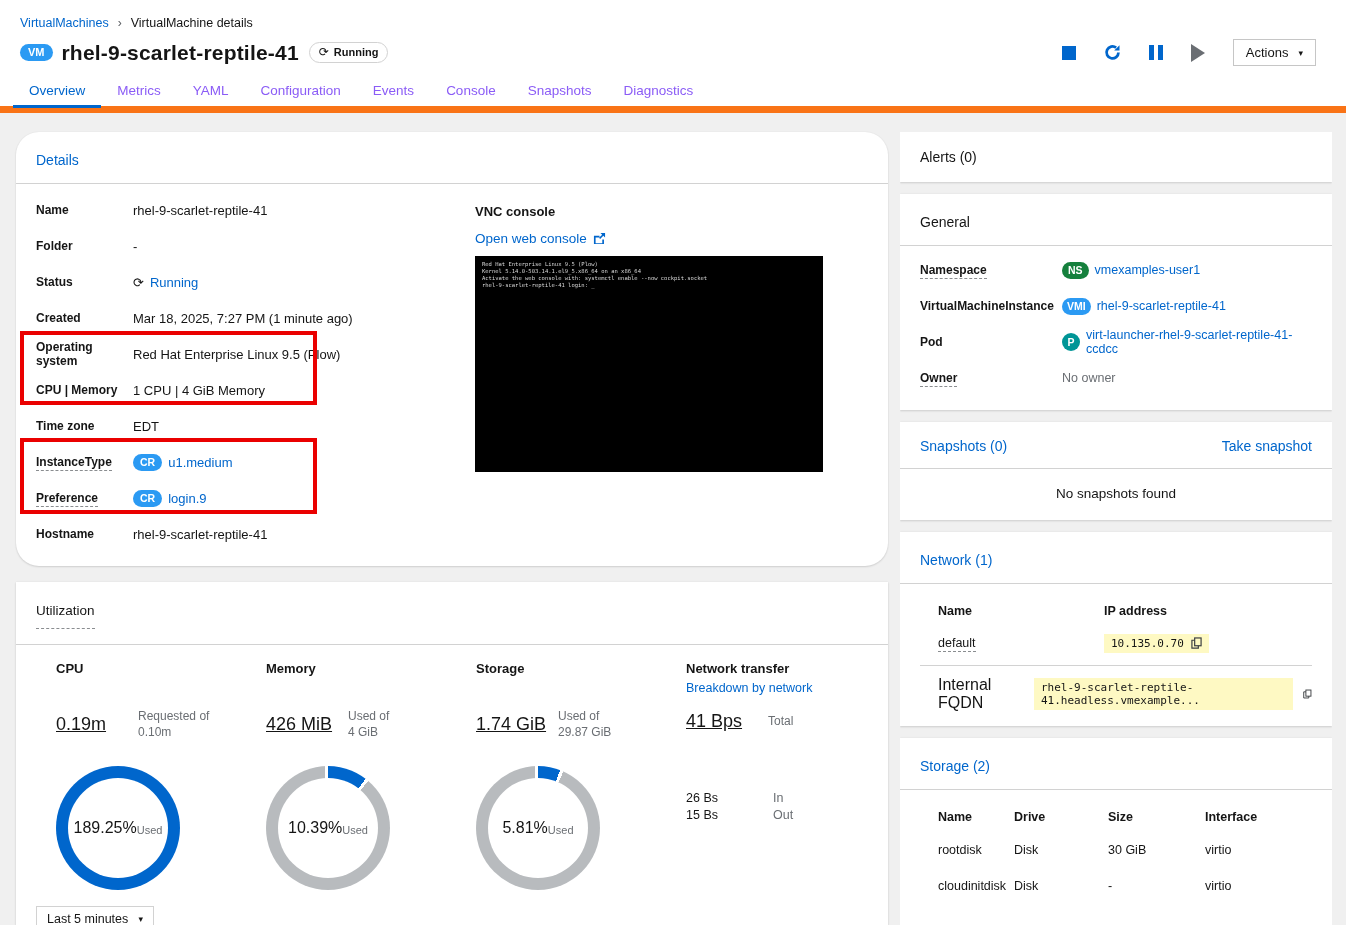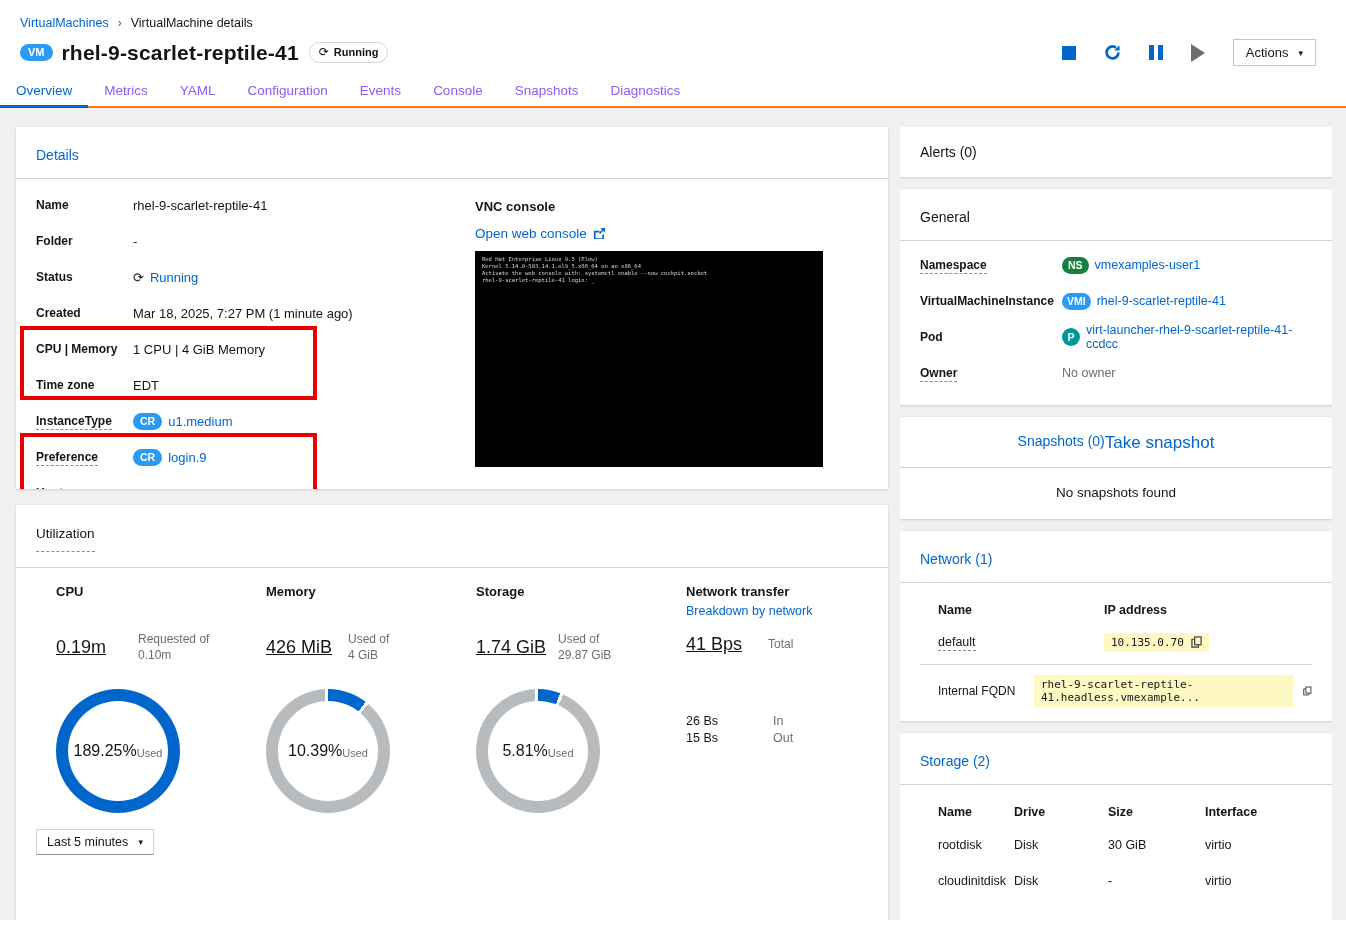--- a/index.html
+++ b/index.html
@@ -31,37 +31,37 @@
   .pause-bars { display: flex; gap: 4px; }
   .pause-bars i { width: 5px; height: 15px; background: #0066cc; display: block; }
   .play-tri { width: 0; height: 0; border-left: 14px solid #6a6e73; border-top: 9px solid transparent; border-bottom: 9px solid transparent; }
   .actions-btn {
     border: 1px solid #c6c6c6; background: #fff; font-family: inherit; font-size: 13px; color: #151515;
     padding: 5px 12px; display: flex; align-items: center; gap: 10px; cursor: pointer;
   }
   .caret { font-size: 9px; color: #151515; }
 
   
-  .tabs { display: flex; padding-left: 0; border-bottom: 2px solid #f97316; background: #fff; }
+  .tabs { display: flex; padding-left: 13px; border-bottom: 7px solid #f97316; background: #fff; }
   .tab { padding: 9px 16px 7px; font-size: 13.5px; color: #8b5cf6; cursor: pointer; }
   .tab.active { color: #0066cc; border-bottom: 3px solid #0066cc; margin-bottom: -2px; }
 
   
   .content {
     background: #f0f0f0; height: 812px; padding: 19px 14px 0 16px;
     display: flex; gap: 12px; overflow: hidden;
   }
   .col-left { width: 872px; flex: none; display: flex; flex-direction: column; gap: 16px; }
   .col-right { flex: 1; display: flex; flex-direction: column; gap: 12px; overflow: hidden; }
   .card { background: #fff; box-shadow: 0 1px 2px rgba(3,3,3,.13), 0 0 2px rgba(3,3,3,.06); }
   .card-header { padding: 20px 20px 15px; font-size: 14px; }
   .divider { border-top: 1px solid #d2d2d2; }
 
   
-  .details-card { height: 362px; overflow: hidden; flex: none; }
+  .details-card { height: 434px; overflow: hidden; flex: none; border-radius: 23px; }
   .details-body { display: flex; padding: 8px 20px 16px; }
   .details-rows { position: relative; width: 425px; flex: none; }
   .drow { height: 36px; display: flex; align-items: center; }
   .dlabel { width: 97px; flex: none; font-weight: 700; font-size: 12px; }
   .dashed-u { border-bottom: 1px dashed #8a8d90; padding-bottom: 1px; }
   .dvalue { font-size: 13px; display: flex; align-items: center; gap: 6px; }
   .cr-badge, .res-badge {
     background: #2b9af3; color: #fff; font-size: 10.5px; font-weight: bold;
     padding: 2px 7px 3px; border-radius: 10px;
   }
@@ -105,34 +105,34 @@
   
   .alerts-card .card-header { padding: 17px 20px; }
   .general-body { padding: 6px 20px 14px; }
   .grow-line { height: 36px; display: flex; align-items: center; }
   .glabel { width: 142px; flex: none; font-weight: 700; font-size: 12px; }
   .gvalue { font-size: 12.5px; display: flex; align-items: center; gap: 6px; }
   .ns-badge { background: #15803d; color: #fff; font-size: 10.5px; font-weight: bold; padding: 2px 6px 3px; border-radius: 10px; }
   .vmi-badge { background: #2b9af3; color: #fff; font-size: 10.5px; font-weight: bold; padding: 2px 5px 3px; border-radius: 10px; }
   .pod-badge { background: #009596; color: #fff; font-size: 10.5px; font-weight: bold; width: 18px; height: 18px; border-radius: 50%; display: inline-flex; align-items: center; justify-content: center; flex: none; }
 
-  .snap-header { display: flex; justify-content: center; padding: 16px 20px 14px; font-size: 14px; }
+  .snap-header { display: flex; justify-content: space-between; padding: 16px 20px 14px; font-size: 14px; }
   .snap-empty { text-align: center; padding: 17px 0 19px; font-size: 13.5px; }
 
   .net-body { padding: 12px 20px 14px; }
   .net-table-head { display: flex; font-weight: 700; font-size: 12.5px; height: 30px; align-items: center; }
   .net-c1 { width: 184px; flex: none; padding-left: 18px; }
   .net-row { display: flex; align-items: center; height: 34px; font-size: 12.5px; }
   .chip {
     background: #fef9c3; font-family: "DejaVu Sans Mono", monospace; font-size: 11px;
     padding: 3px 7px; display: inline-flex; align-items: center; gap: 7px;
   }
   .net-divider { border-top: 1px solid #d2d2d2; margin: 5px 0 10px; }
   .fqdn-row { display: flex; align-items: center; padding-left: 18px; gap: 10px; }
-  .fqdn-label { font-size: 12px; width: 86px; flex: none; }
+  .fqdn-label { font-size: 16px; width: 86px; flex: none; }
   .copy-icon { cursor: pointer; display: inline-flex; }
 
   .storage-card { flex: 1; overflow: hidden; }
   .stor-body { padding: 12px 20px 10px; }
   .stor-head, .stor-row { display: flex; align-items: center; font-size: 12.5px; }
   .stor-head { font-weight: 700; height: 30px; }
   .stor-row { height: 36px; }
   .sc1 { width: 94px; flex: none; padding-left: 18px; }
   .sc2 { width: 94px; flex: none; }
   .sc3 { width: 97px; flex: none; }
@@ -214,20 +214,24 @@
             <span class="dvalue">
                 <span>⟳</span>
                 <span class="link">Running</span>
               </span>
           </div>
           <div class="drow">
               <span class="dlabel">Created</span>
               <span class="dvalue">Mar 18, 2025, 7:27 PM (1 minute ago)</span>
             </div>
           <div class="drow">
+              <span class="dlabel">Operating system</span>
+              <span class="dvalue">Red Hat Enterprise Linux 9.5 (Plow)</span>
+            </div>
+          <div class="drow">
               <span class="dlabel">CPU | Memory</span>
               <span class="dvalue">1 CPU | 4 GiB Memory</span>
             </div>
           <div class="drow">
               <span class="dlabel">Time zone</span>
               <span class="dvalue">EDT</span>
             </div>
           <div class="drow">
             <span class="dlabel"><span class="dashed-u">InstanceType</span></span>
             <span class="dvalue">
@@ -368,21 +372,21 @@
         <div class="grow-line">
           <span class="glabel"><span class="dashed-u">Owner</span></span>
           <span class="gvalue gray">No owner</span>
         </div>
       </div>
     </div>
 
     <div class="card">
       <div class="snap-header">
         <span class="link">Snapshots (0)</span>
-        <span class="link" style="font-size:17px;">Take snapshot</span>
+        <span class="link" style="font-size:14px;">Take snapshot</span>
       </div>
       <div class="divider"></div>
       <div class="snap-empty">No snapshots found</div>
     </div>
 
     <div class="card">
       <div class="card-header"><span class="link">Network (1)</span></div>
       <div class="divider"></div>
       <div class="net-body">
         <div class="net-table-head">

